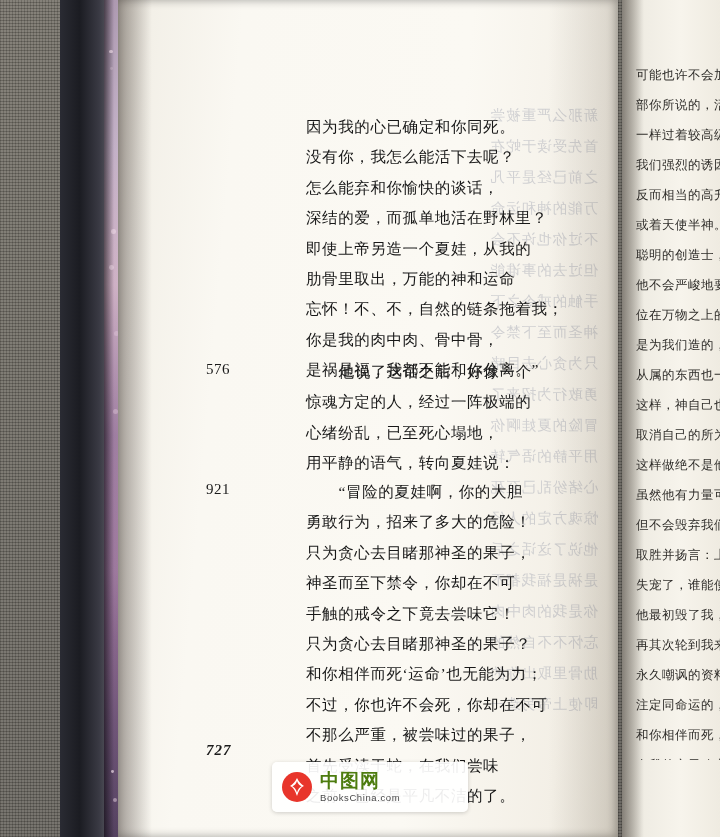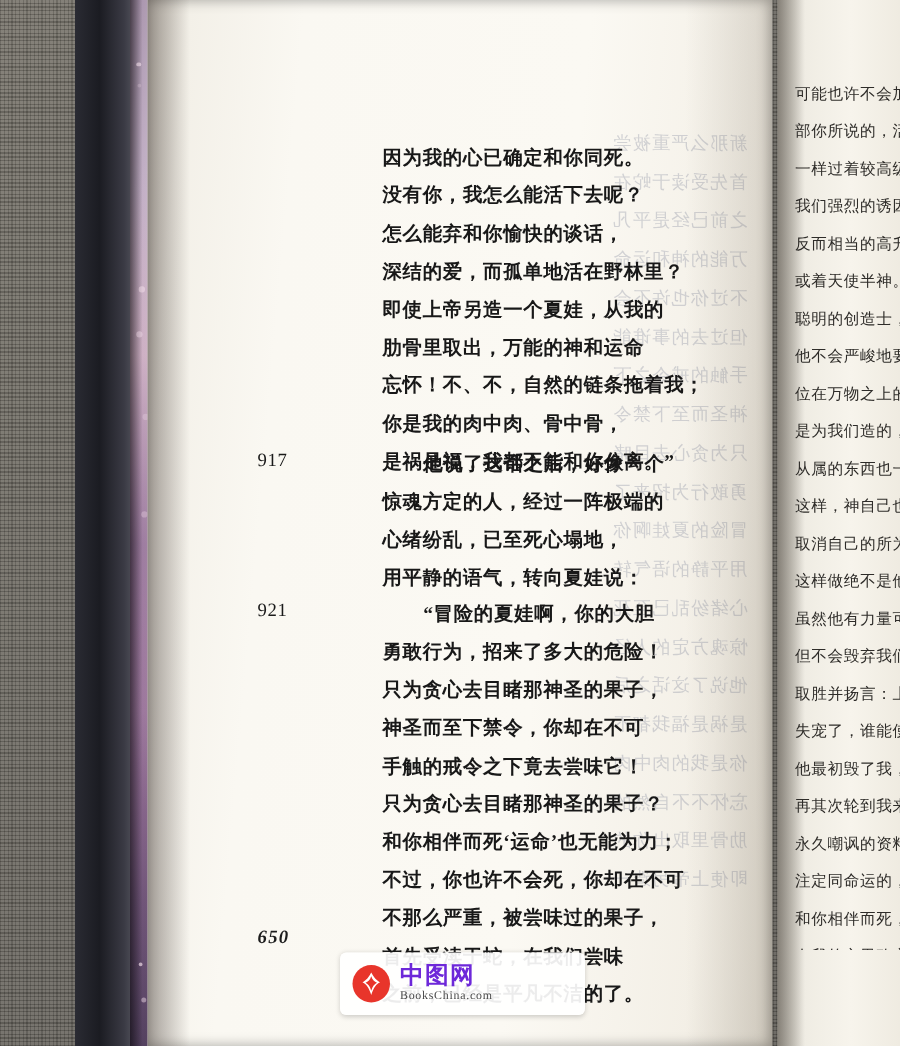--- a/index.html
+++ b/index.html
@@ -85,21 +85,21 @@
   #page-body{
     position:absolute;left:0;top:0;width:500px;height:837px;
   }
   .para{
     position:absolute;
     color:#181818;
     font-size:15.5px;
     line-height:30.4px;
     letter-spacing:0.6px;
   }
-  .para div{white-space:nowrap;font-weight:bold;}
+  .para div{white-space:nowrap;}
   .indent{padding-left:2.1em;}
   .marginal{
     position:absolute;
     color:#1a1a1a;
     font-size:15px;
     letter-spacing:0.5px;
   }
   #folio{
     position:absolute;left:88px;top:742px;
     font-style:italic;font-weight:bold;font-size:15px;color:#1c1c1c;
@@ -112,22 +112,22 @@
     background:rgba(255,255,255,0.92);
     display:flex;align-items:center;gap:8px;padding:0 10px;
     box-shadow:0 1px 4px rgba(0,0,0,0.18);
   }
   #wm-logo{
     width:30px;height:30px;border-radius:50%;
     background:#e8352b;position:relative;flex:0 0 auto;
   }
   #wm-logo svg{position:absolute;left:5px;top:5px;}
   #wm-text{display:flex;flex-direction:column;justify-content:center;line-height:1;}
-  #wm-title{font-family:"Liberation Sans",sans-serif;font-size:19px;font-weight:bold;color:#6d28d9;letter-spacing:1px;}
-  #wm-sub{font-family:Liberation Serif, serif;font-size:9.5px;color:#4a4a4a;letter-spacing:0.6px;margin-top:3px;}
+  #wm-title{font-family:"Liberation Sans",sans-serif;font-size:19px;font-weight:bold;color:#4d7c0f;letter-spacing:1px;}
+  #wm-sub{font-family:Liberation Sans, sans-serif;font-size:9.5px;color:#4a4a4a;letter-spacing:0.6px;margin-top:3px;}
 </style>
 </head>
 <body>
 
 <div id="scene">
 
   <div id="cover-edge"></div>
 
   <div id="picture-page">
       <div class="speck" style="width: 4.45207px; height: 4.45207px; left: 47.8632px; top: 94.6895px; opacity: 0.4;"></div>
@@ -249,21 +249,21 @@
         <div>他说了这话之后</div>
         <div>是祸是福我都不</div>
         <div>你是我的肉中肉</div>
         <div>忘怀不不自然的</div>
         <div>肋骨里取出你的</div>
         <div>即使上帝另造一</div>
       </div>
 
     <div id="page-body">
 
-      <div id="folio">650</div>
+      <div id="folio">727</div>
     <div class="para" style="top: 112px; left: 188px;">
           <div>因为我的心已确定和你同死。</div>
           <div>没有你，我怎么能活下去呢？</div>
           <div>怎么能弃和你愉快的谈话，</div>
           <div>深结的爱，而孤单地活在野林里？</div>
           <div>即使上帝另造一个夏娃，从我的</div>
           <div>肋骨里取出，万能的神和运命</div>
           <div>忘怀！不、不，自然的链条拖着我；</div>
           <div>你是我的肉中肉、骨中骨，</div>
           <div>是祸是福，我都不能和你分离。”</div>
@@ -280,21 +280,21 @@
           <div>只为贪心去目睹那神圣的果子，</div>
           <div>神圣而至下禁令，你却在不可</div>
           <div>手触的戒令之下竟去尝味它！</div>
           <div>只为贪心去目睹那神圣的果子？</div>
           <div>和你相伴而死‘运命’也无能为力；</div>
           <div>不过，你也许不会死，你却在不可</div>
           <div>不那么严重，被尝味过的果子，</div>
           <div>首先受渎于蛇，在我们尝味</div>
           <div>之前，已经是平凡不洁的了。</div>
         </div>
-        <div class="marginal" style="top: 361px; left: 88px;">917</div>
+        <div class="marginal" style="top: 361px; left: 88px;">576</div>
         <div class="marginal" style="top: 481px; left: 88px;">921</div>
       </div>
   </div>
 
   <div id="watermark">
     <div id="wm-logo">
       <svg width="20" height="20" viewBox="0 0 20 20" aria-hidden="true">
         <path d="M10 1 C12 5 14 7 17 9 C14 10 12 13 10 19 C8 13 6 10 3 9 C6 7 8 5 10 1 Z" fill="#ffffff"></path>
         <path d="M10 4 C11 7 12.5 8.4 14.6 9.2 C12.5 10.2 11 12 10 15.6 C9 12 7.5 10.2 5.4 9.2 C7.5 8.4 9 7 10 4 Z" fill="#e8352b"></path>
       </svg>

